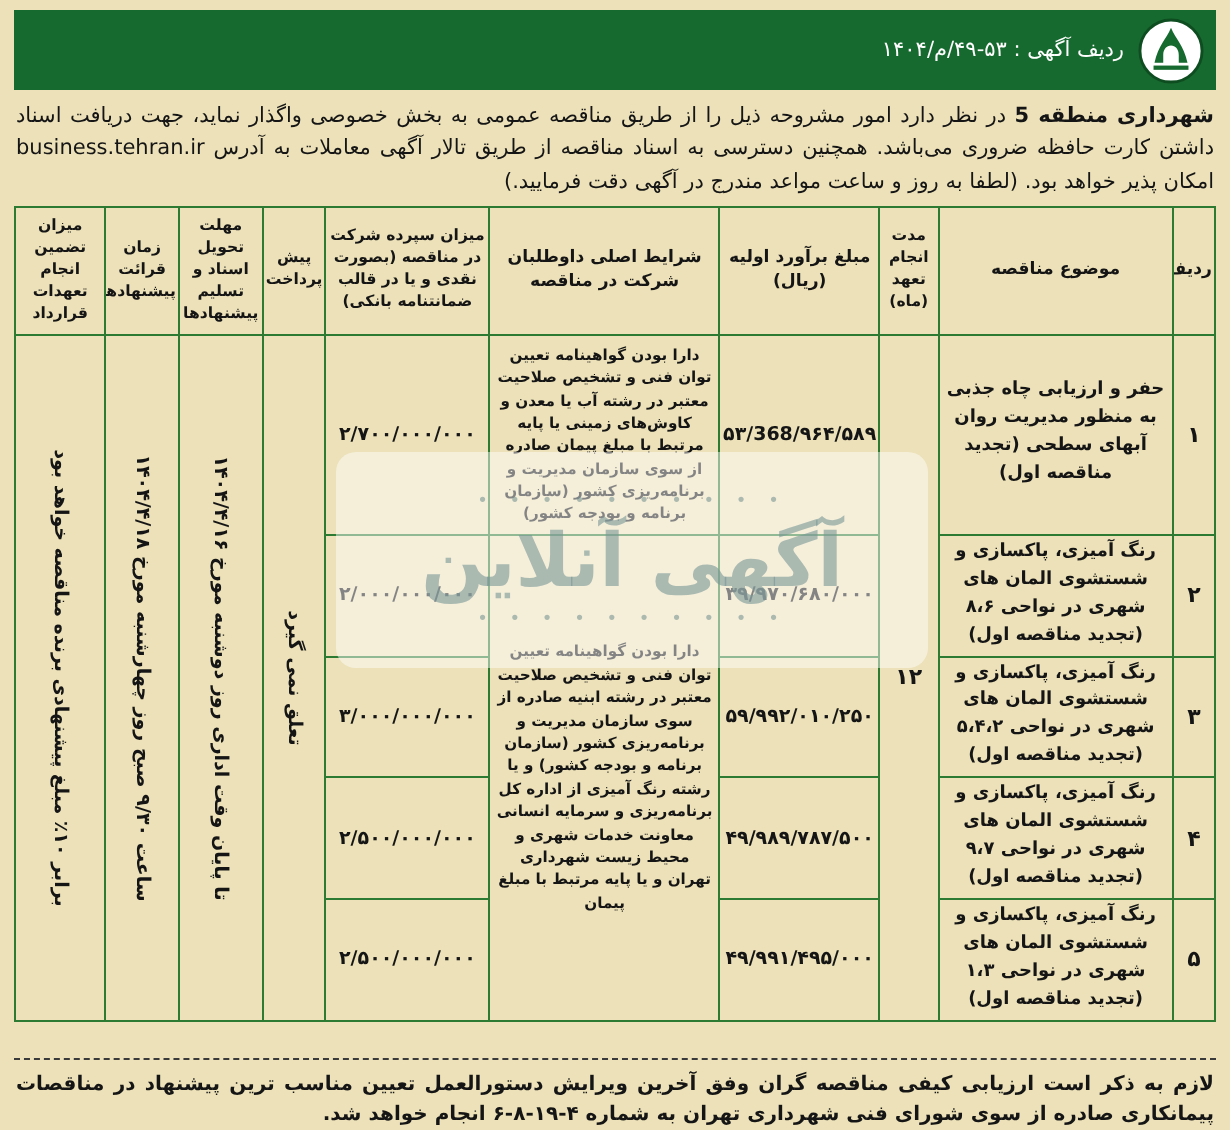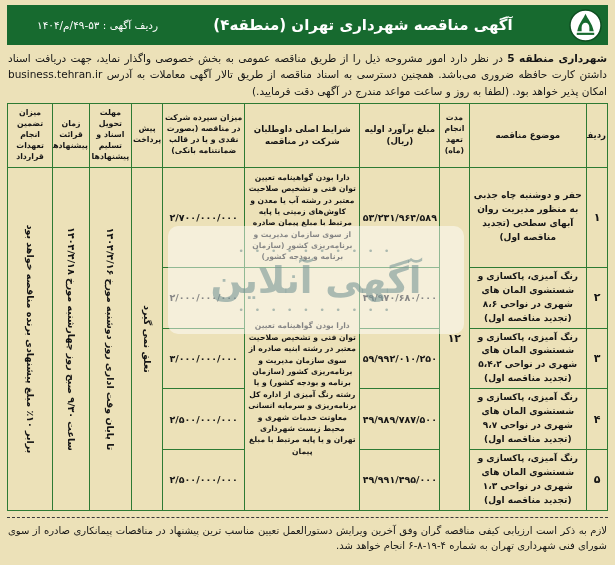--- a/index.html
+++ b/index.html
@@ -47,24 +47,24 @@
   .vcell { position:relative; }
   .vcell > span {
     position:absolute; top:50%; left:50%;
     transform:translate(-50%,-50%) rotate(90deg);
     white-space:nowrap;
     font-size:9.5px; font-weight:bold;
   }
 
   
   .footer {
-    margin-top:6px;
+    margin-top:18px;
     border-top:1.6px dashed #3a3a3a;
     padding:5px 1px 0;
-    font-size:10px; font-weight:normal;
+    font-size:10px; font-weight:bold;
     line-height:1.55; text-align:justify;
   }
 
   
   .watermark {
     position:absolute; left:168px; top:226px; width:296px; height:108px;
     background:rgba(255,255,255,.48);
     border-radius:10px;
     display:flex; flex-direction:column; align-items:center; justify-content:center; gap:3px;
     pointer-events:none;
@@ -78,21 +78,20 @@
 <div class="page">
 
   <div class="topbar">
     <div class="logo-wrap">
       <svg viewBox="0 0 34 34" width="33" height="33">
         <circle cx="17" cy="17" r="16" fill="#ffffff" stroke="#0e4d20" stroke-width="1.5"></circle>
         <path d="M17 5 C14.5 11 10.5 14 8.5 23 L13 23 L13 19 C13 16.2 14.8 14.2 17 14.2 C19.2 14.2 21 16.2 21 19 L21 23 L25.5 23 C23.5 14 19.5 11 17 5 Z" fill="#176a2f"></path>
         <rect x="8" y="24.5" width="18" height="2.2" fill="#176a2f"></rect>
       </svg>
     </div>
-    <div class="bar-title">آگهی مناقصه شهرداری تهران (منطقه۴)</div>
     <div class="bar-ref">ردیف آگهی : ۵۳-۴۹/م/۱۴۰۴</div>
   </div>
 
   <p class="intro"><b>شهرداری منطقه 5</b><span> در نظر دارد امور مشروحه ذیل را از طریق مناقصه عمومی به بخش خصوصی واگذار نماید، جهت دریافت اسناد داشتن کارت حافظه ضروری می‌باشد. همچنین دسترسی به اسناد مناقصه از طریق تالار آگهی معاملات به آدرس business.tehran.ir امکان پذیر خواهد بود. (لطفا به روز و ساعت مواعد مندرج در آگهی دقت فرمایید.)</span></p>
 
   <table>
     <colgroup>
       <col style="width:20px">
         <col style="width:112px">
         <col style="width:28px">
@@ -114,23 +113,23 @@
         <th class="th-sm">میزان سپرده شرکت در مناقصه (بصورت نقدی و یا در قالب ضمانتنامه بانکی)</th>
         <th class="th-sm">پیش پرداخت</th>
         <th class="th-sm">مهلت تحویل اسناد و تسلیم پیشنهادها</th>
         <th class="th-sm">زمان قرائت پیشنهادها</th>
         <th class="th-sm">میزان تضمین انجام تعهدات قرارداد</th>
       </tr>
     </thead>
     <tbody>
       <tr class="first-row">
         <td class="num">۱</td>
-        <td class="subject">حفر و دوشنبه چاه جذبی به منظور مدیریت روان آبهای سطحی (تجدید مناقصه اول)</td>
+        <td class="subject">حفر و ارزیابی چاه جذبی به منظور مدیریت روان آبهای سطحی (تجدید مناقصه اول)</td>
         <td class="duration" rowspan="5">۱۲</td>
-        <td class="amount">۵۳/۲۳۱/۹۶۴/۵۸۹</td>
+        <td class="amount">۵۳/368/۹۶۴/۵۸۹</td>
         <td class="conditions">دارا بودن گواهینامه تعیین توان فنی و تشخیص صلاحیت معتبر در رشته آب یا معدن و کاوش‌های زمینی یا پایه مرتبط با مبلغ پیمان صادره از سوی سازمان مدیریت و برنامه‌ریزی کشور (سازمان برنامه و بودجه کشور)</td>
         <td class="amount">۲/۷۰۰/۰۰۰/۰۰۰</td>
         <td class="vcell" rowspan="5">
             <span>تعلق نمی گیرد</span>
           </td>
         <td class="vcell" rowspan="5">
             <span>تا پایان وقت اداری روز دوشنبه مورخ ۱۴۰۴/۴/۱۶</span>
           </td>
         <td class="vcell" rowspan="5">
             <span>ساعت ۹/۳۰ صبح روز چهارشنبه مورخ ۱۴۰۴/۴/۱۸</span>

